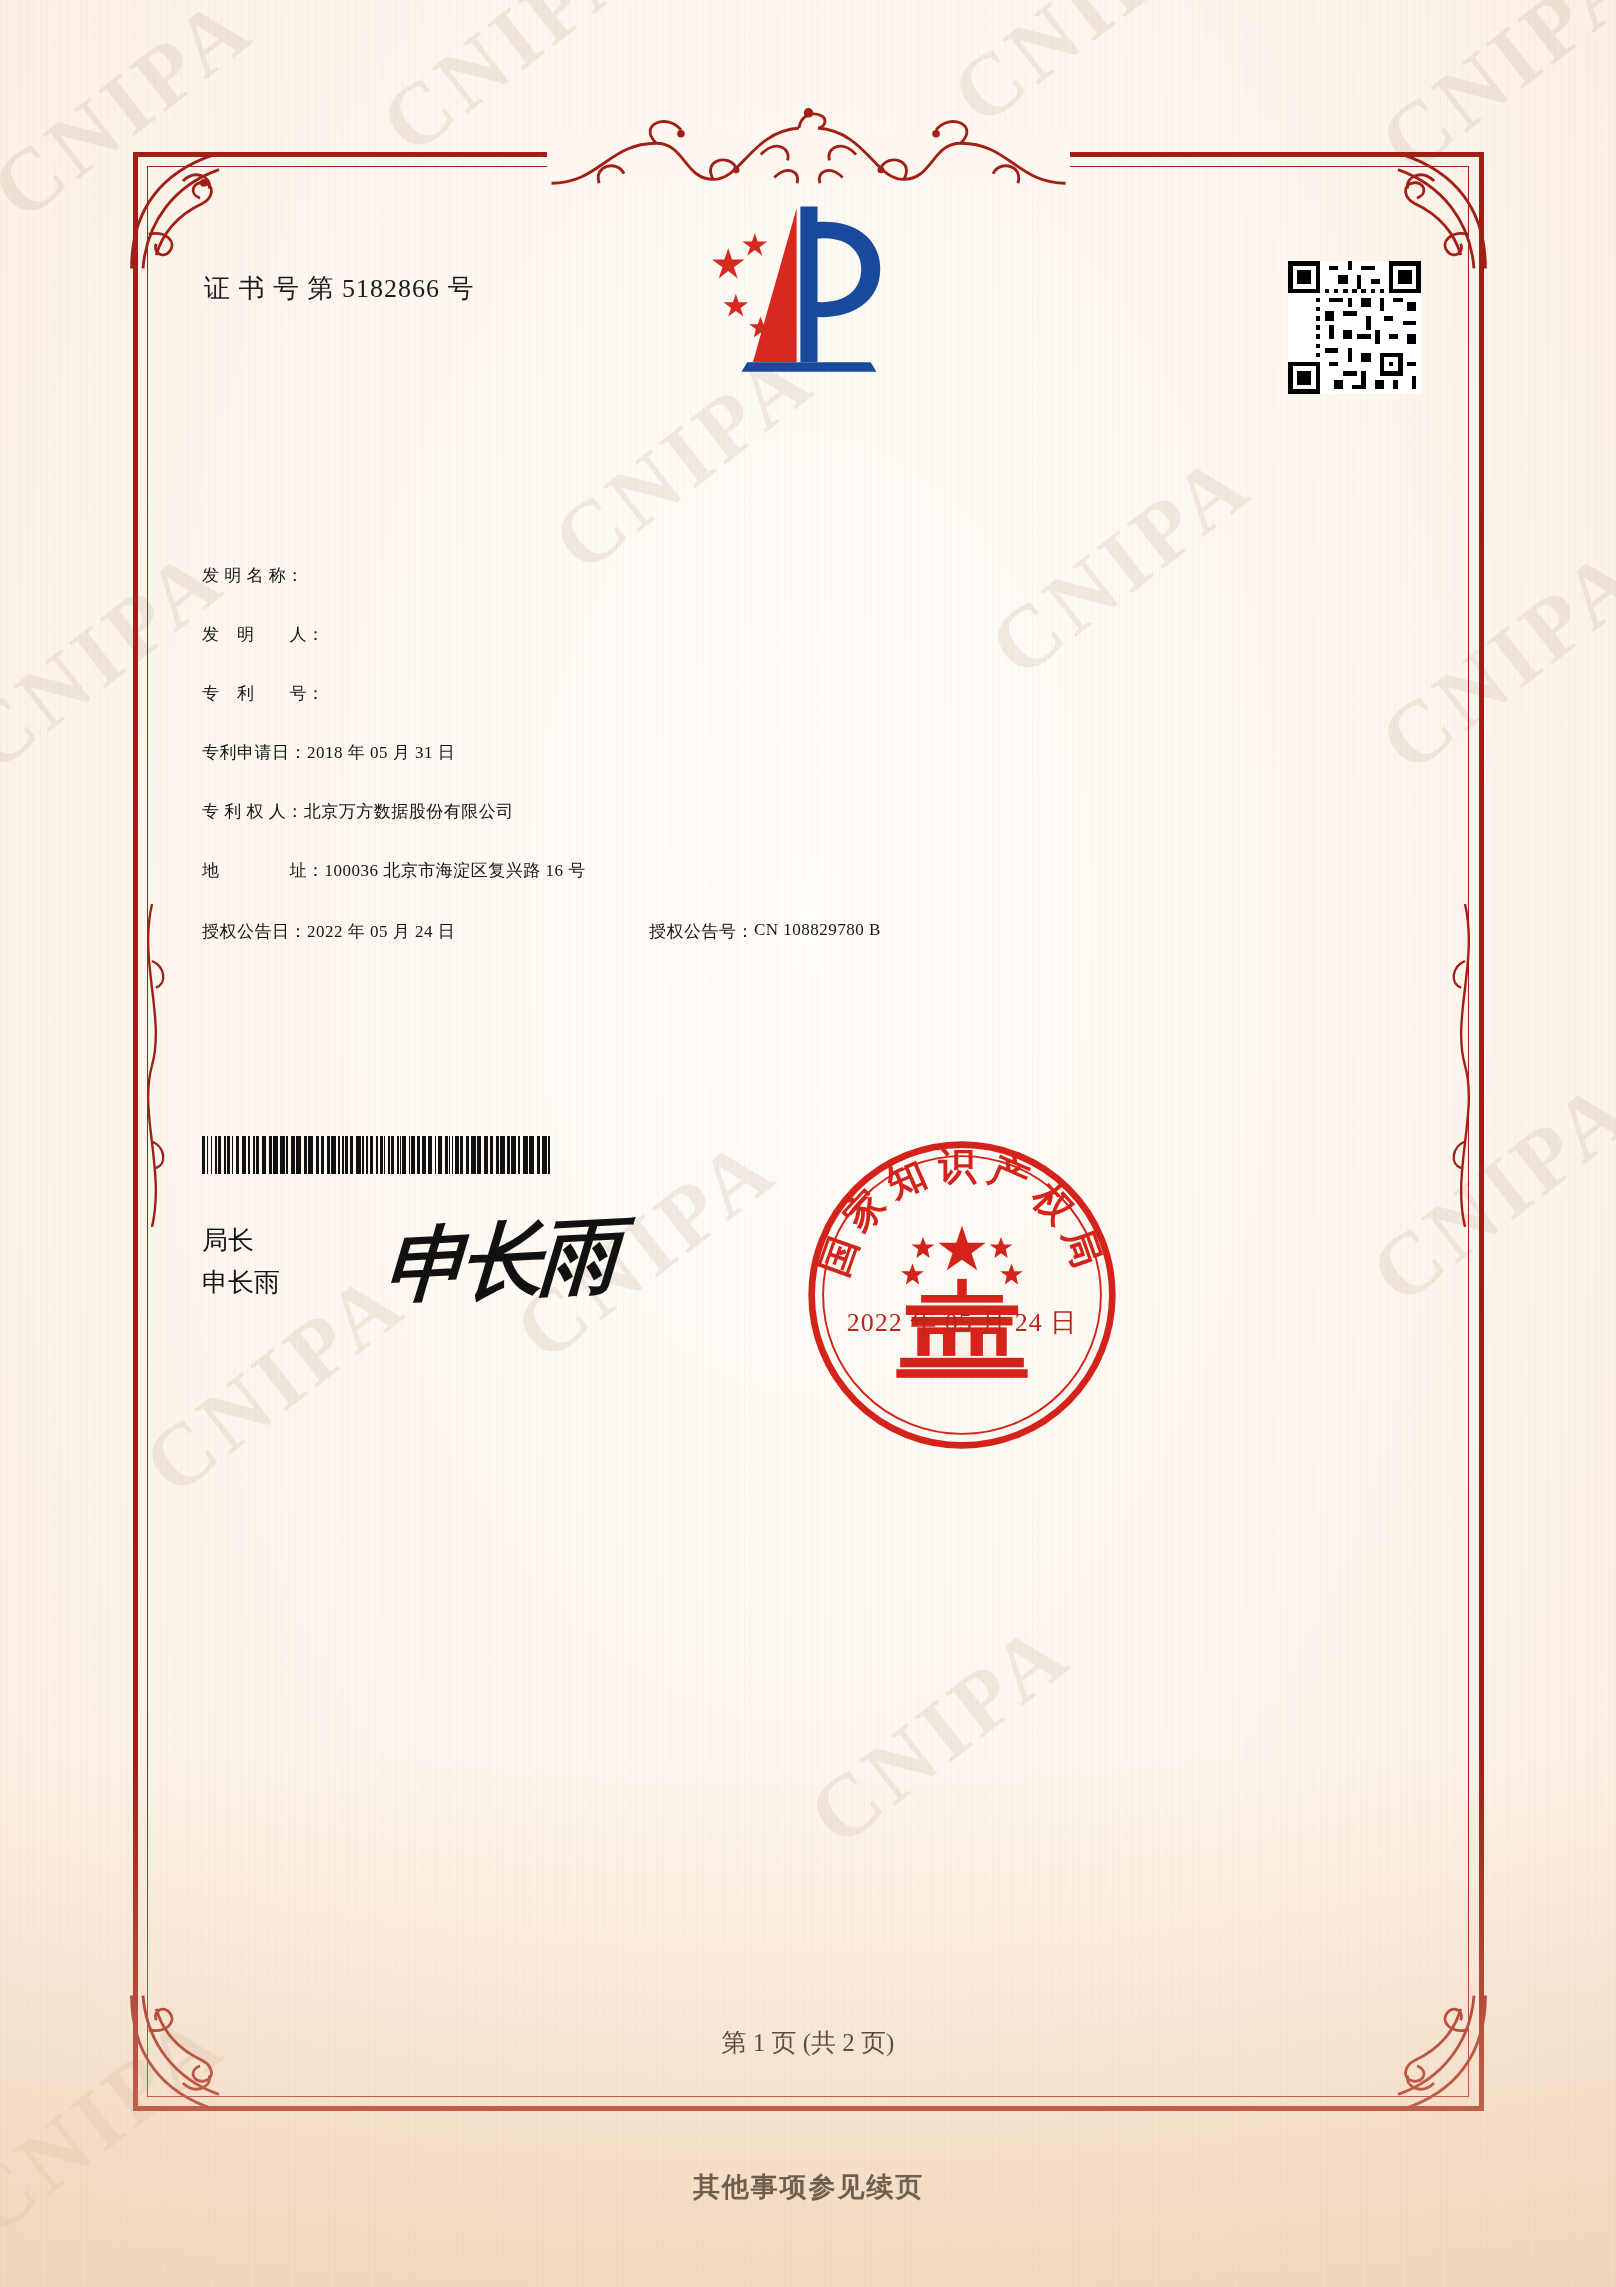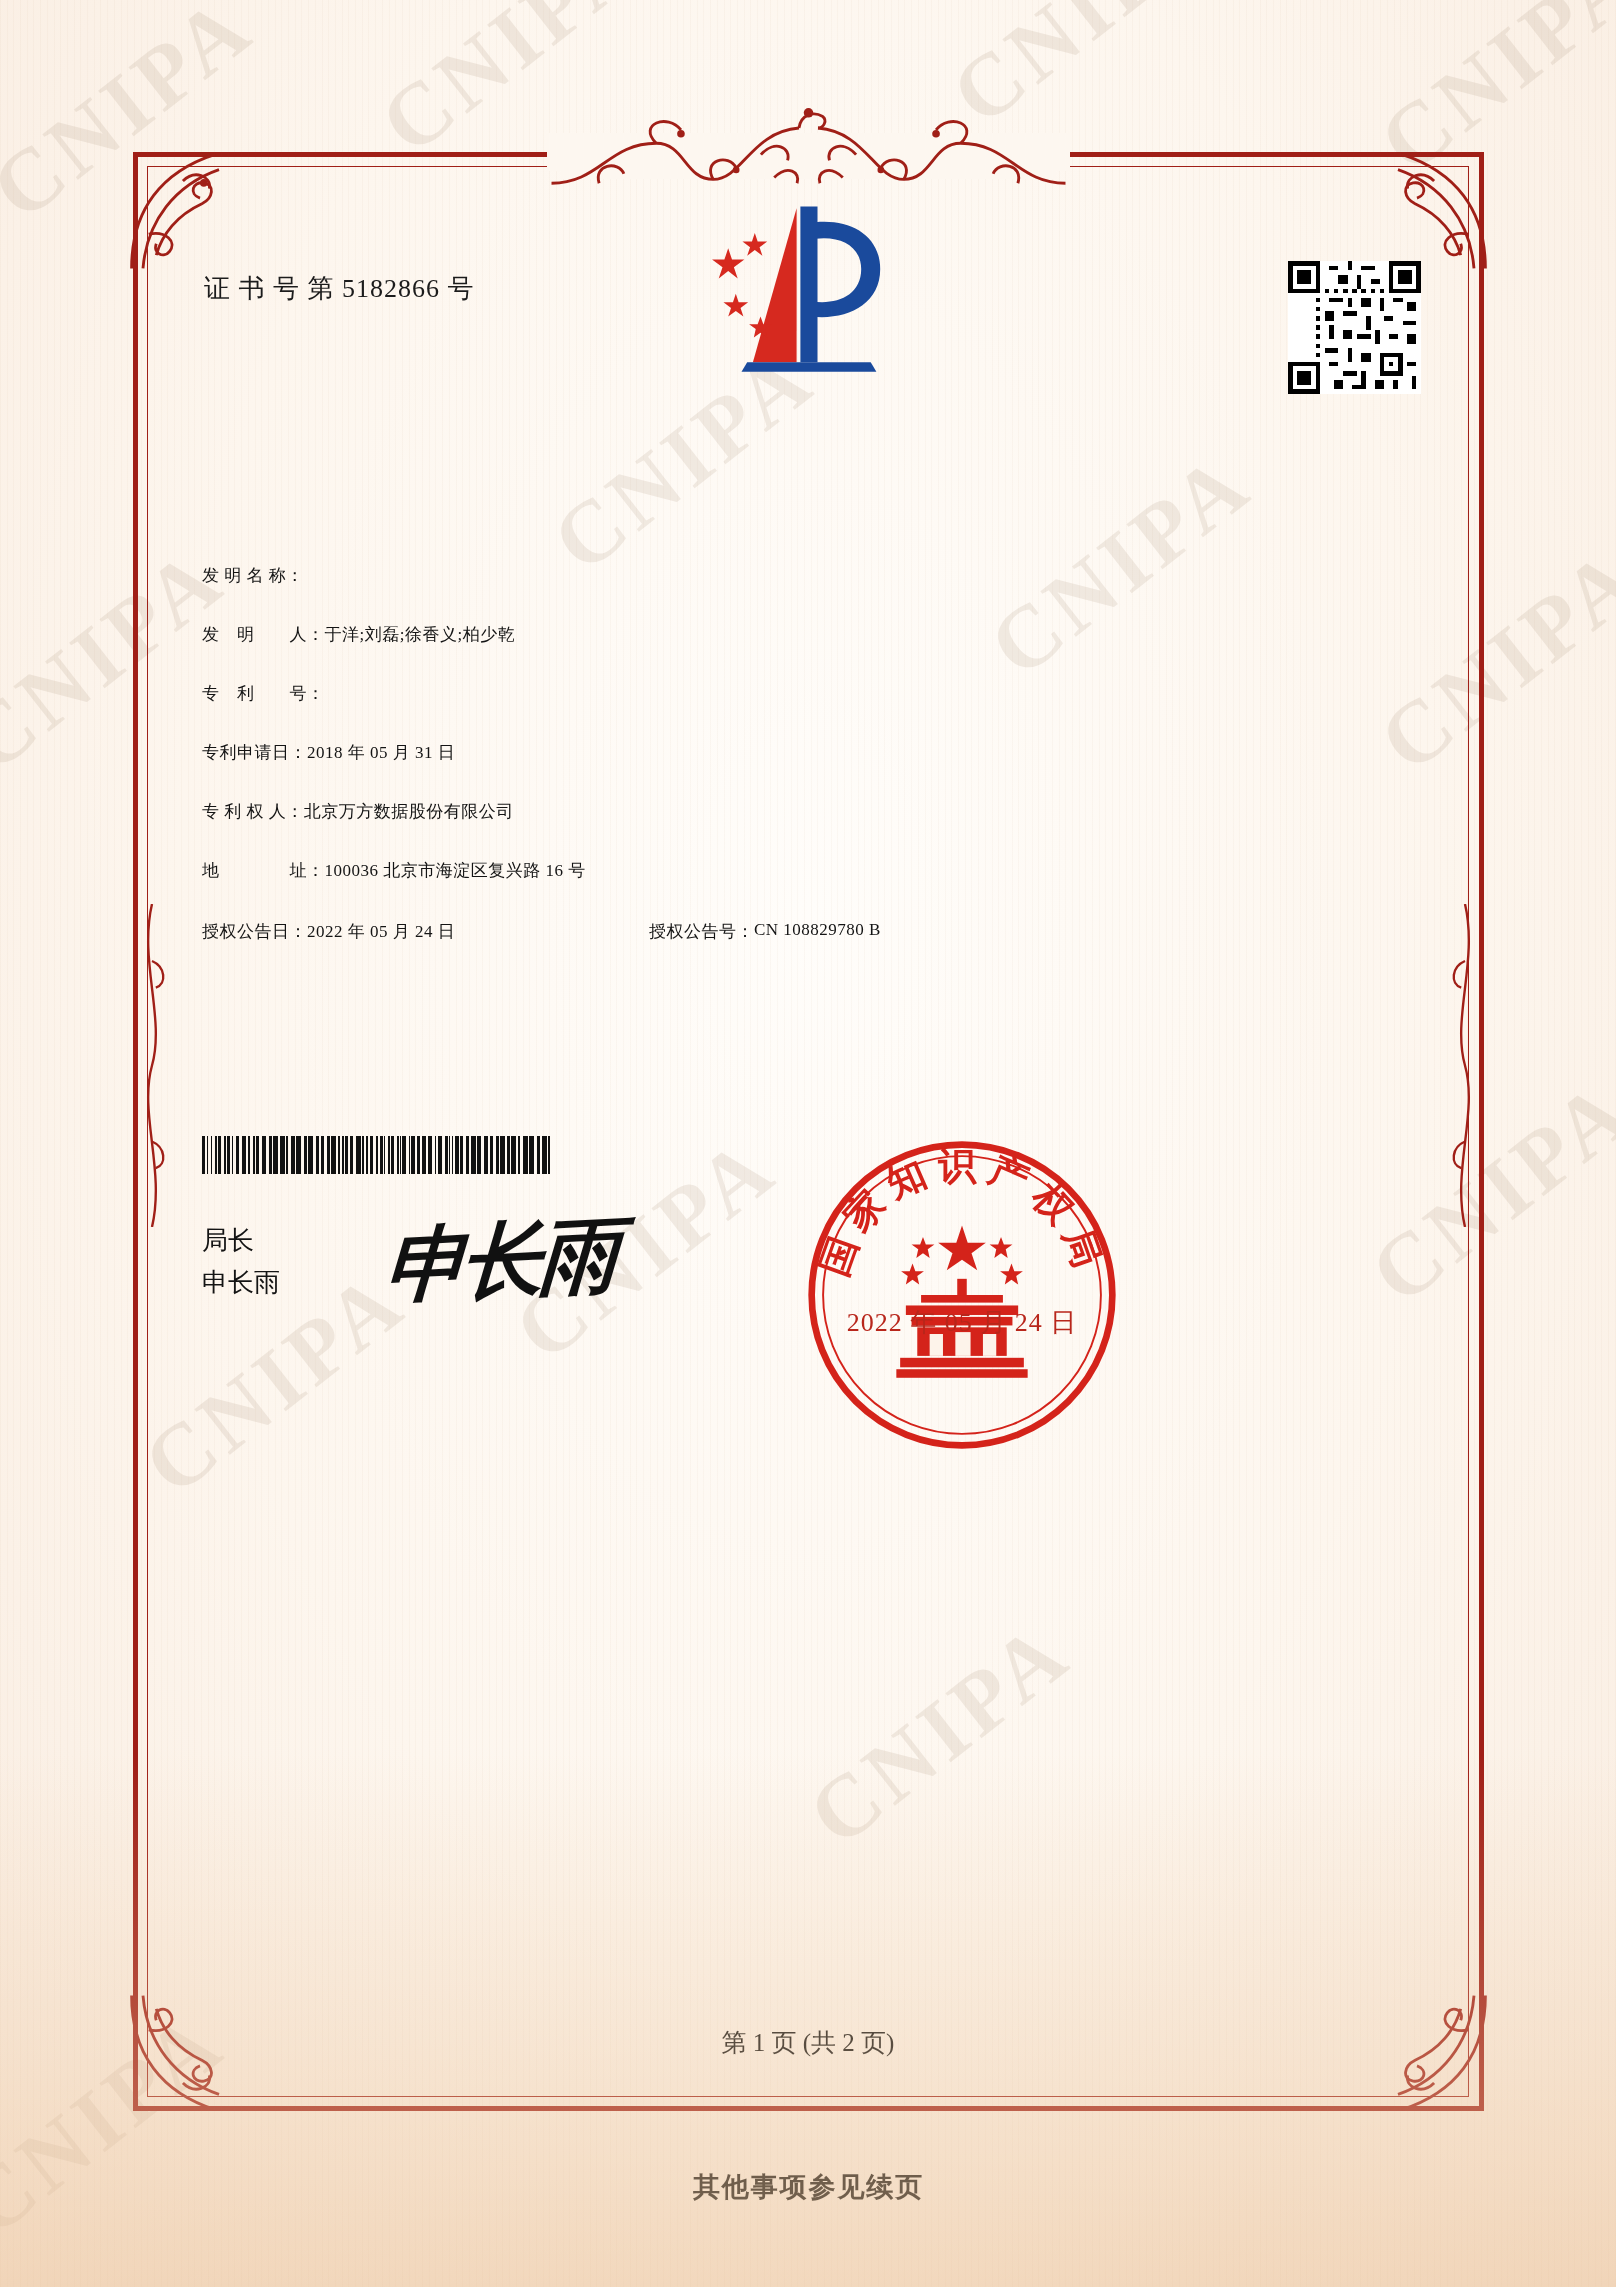--- a/index.html
+++ b/index.html
@@ -488,21 +488,20 @@
       </svg>
     </div>
 
 
     <div class="fields">
       <div class="row">
         <span class="lbl">发 明 名 称：</span>
       </div>
       <div class="row">
         <span class="lbl">发　明　　人：</span>
-        <span class="val">于洋;刘磊;徐香义;柏少乾</span>
       </div>
       <div class="row">
         <span class="lbl">专　利　　号：</span>
       </div>
       <div class="row">
         <span class="lbl">专利申请日：</span>
         <span class="val">2018 年 05 月 31 日</span>
       </div>
       <div class="row">
         <span class="lbl">专 利 权 人：</span>

